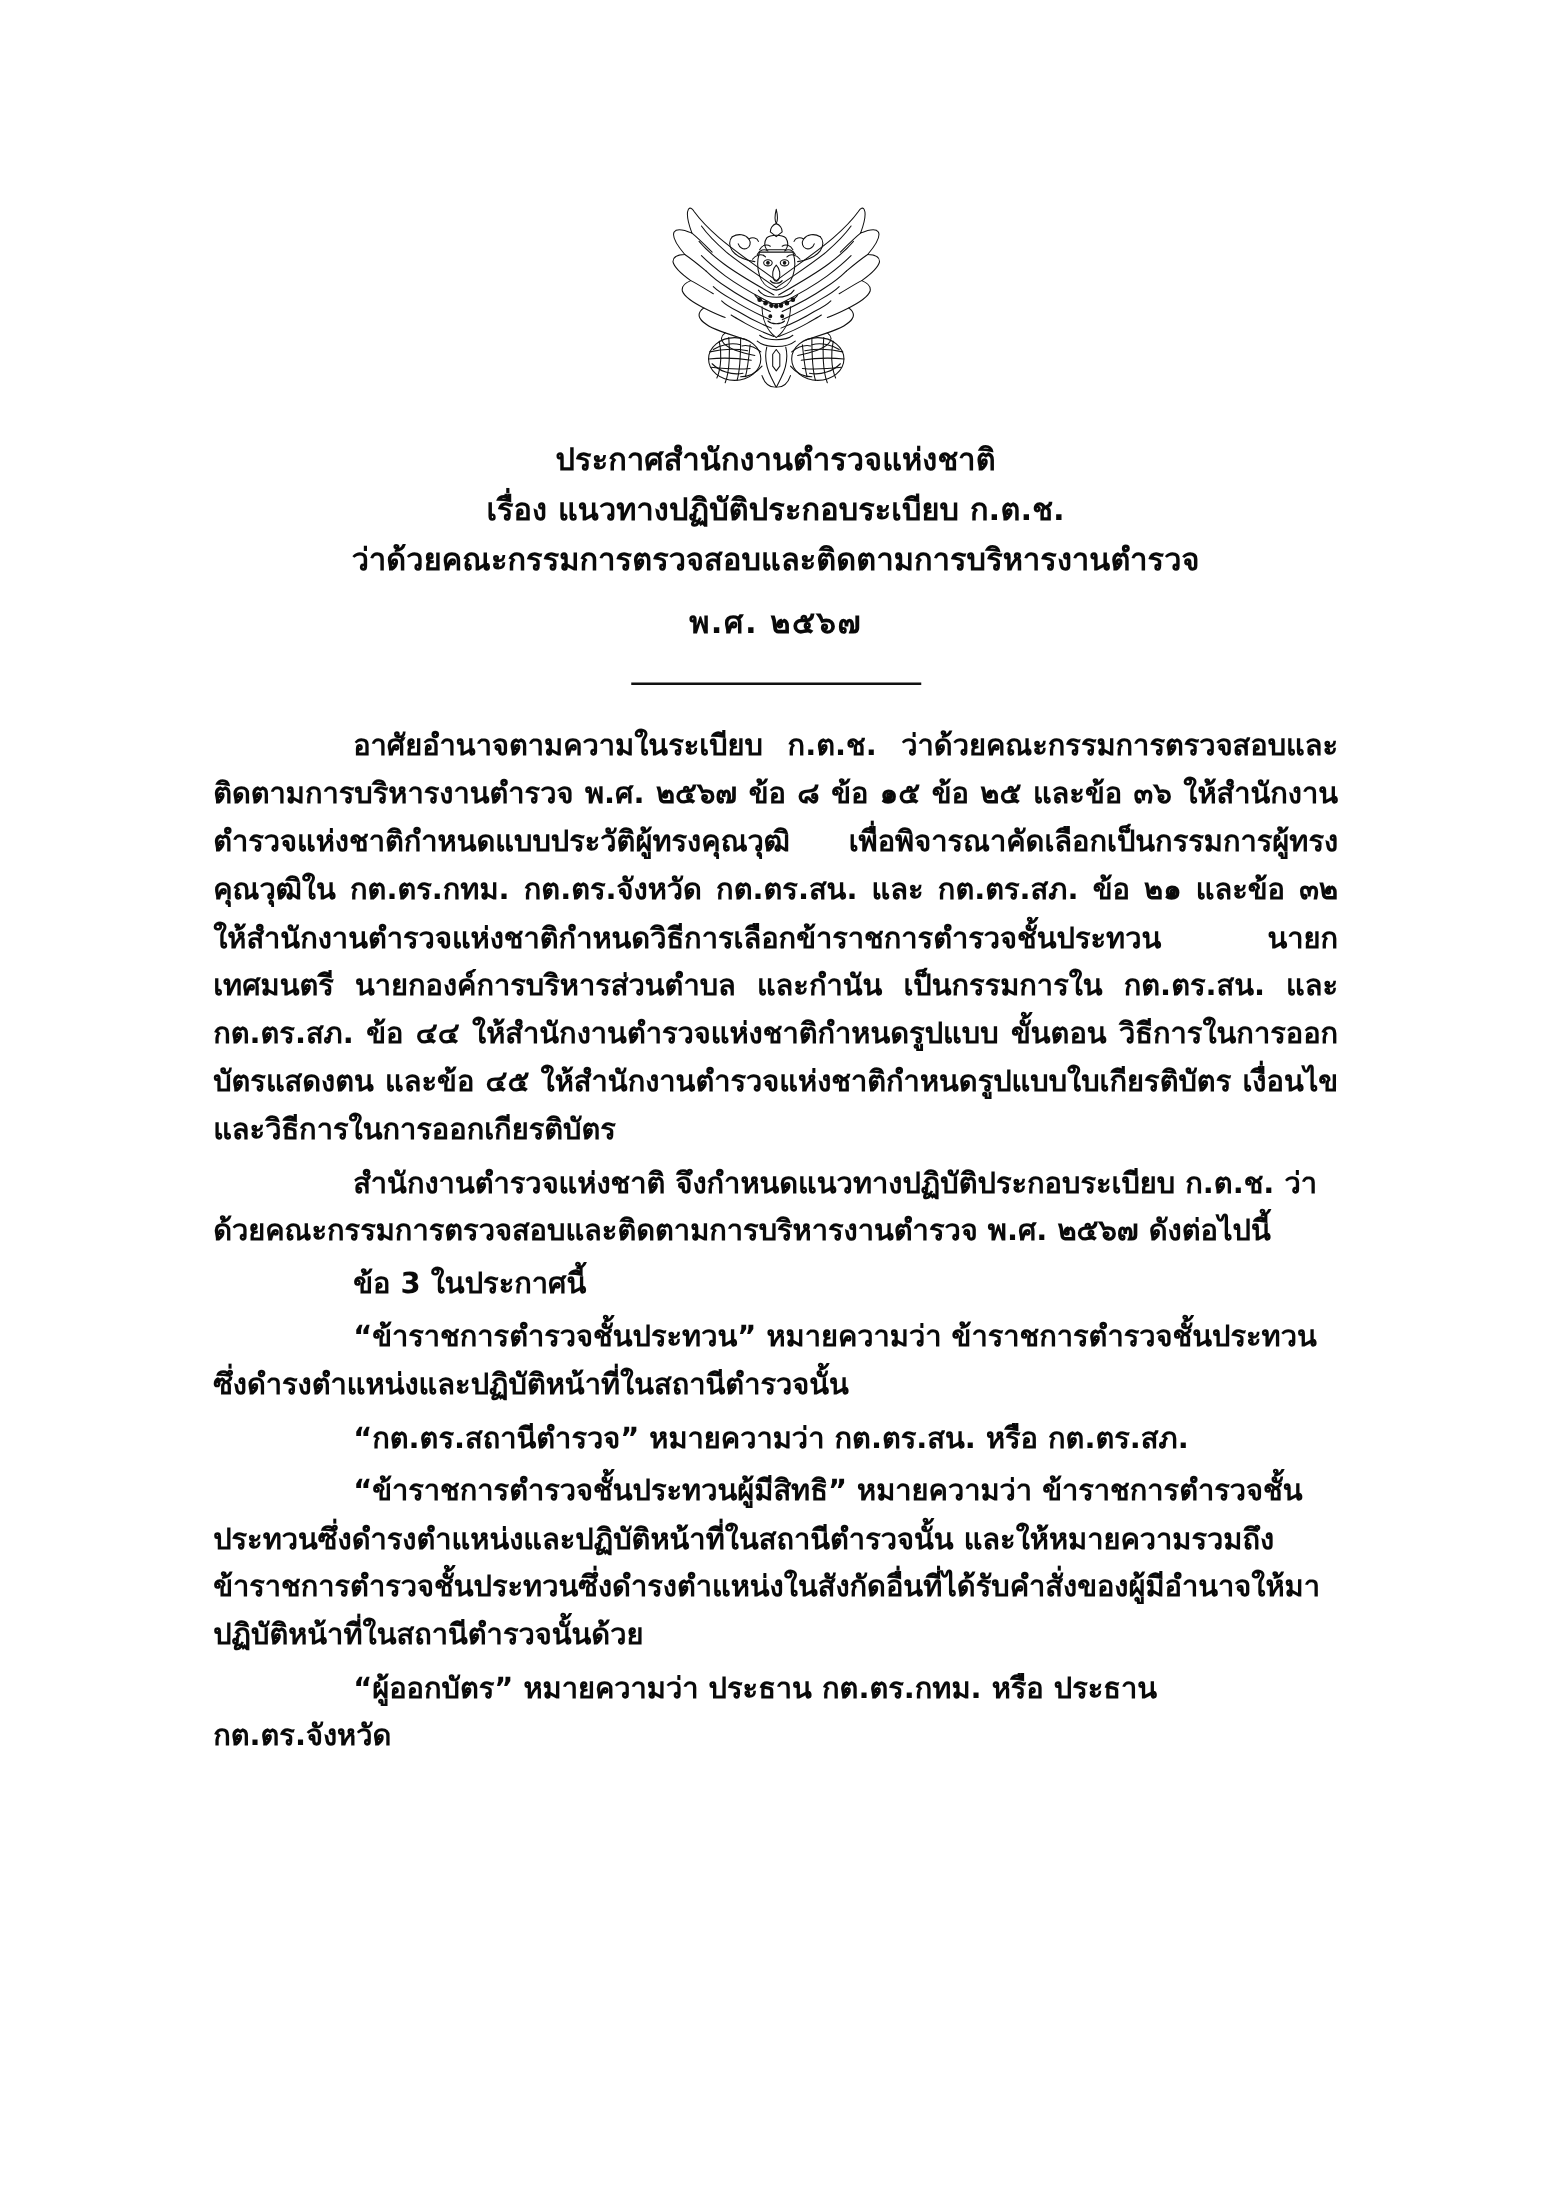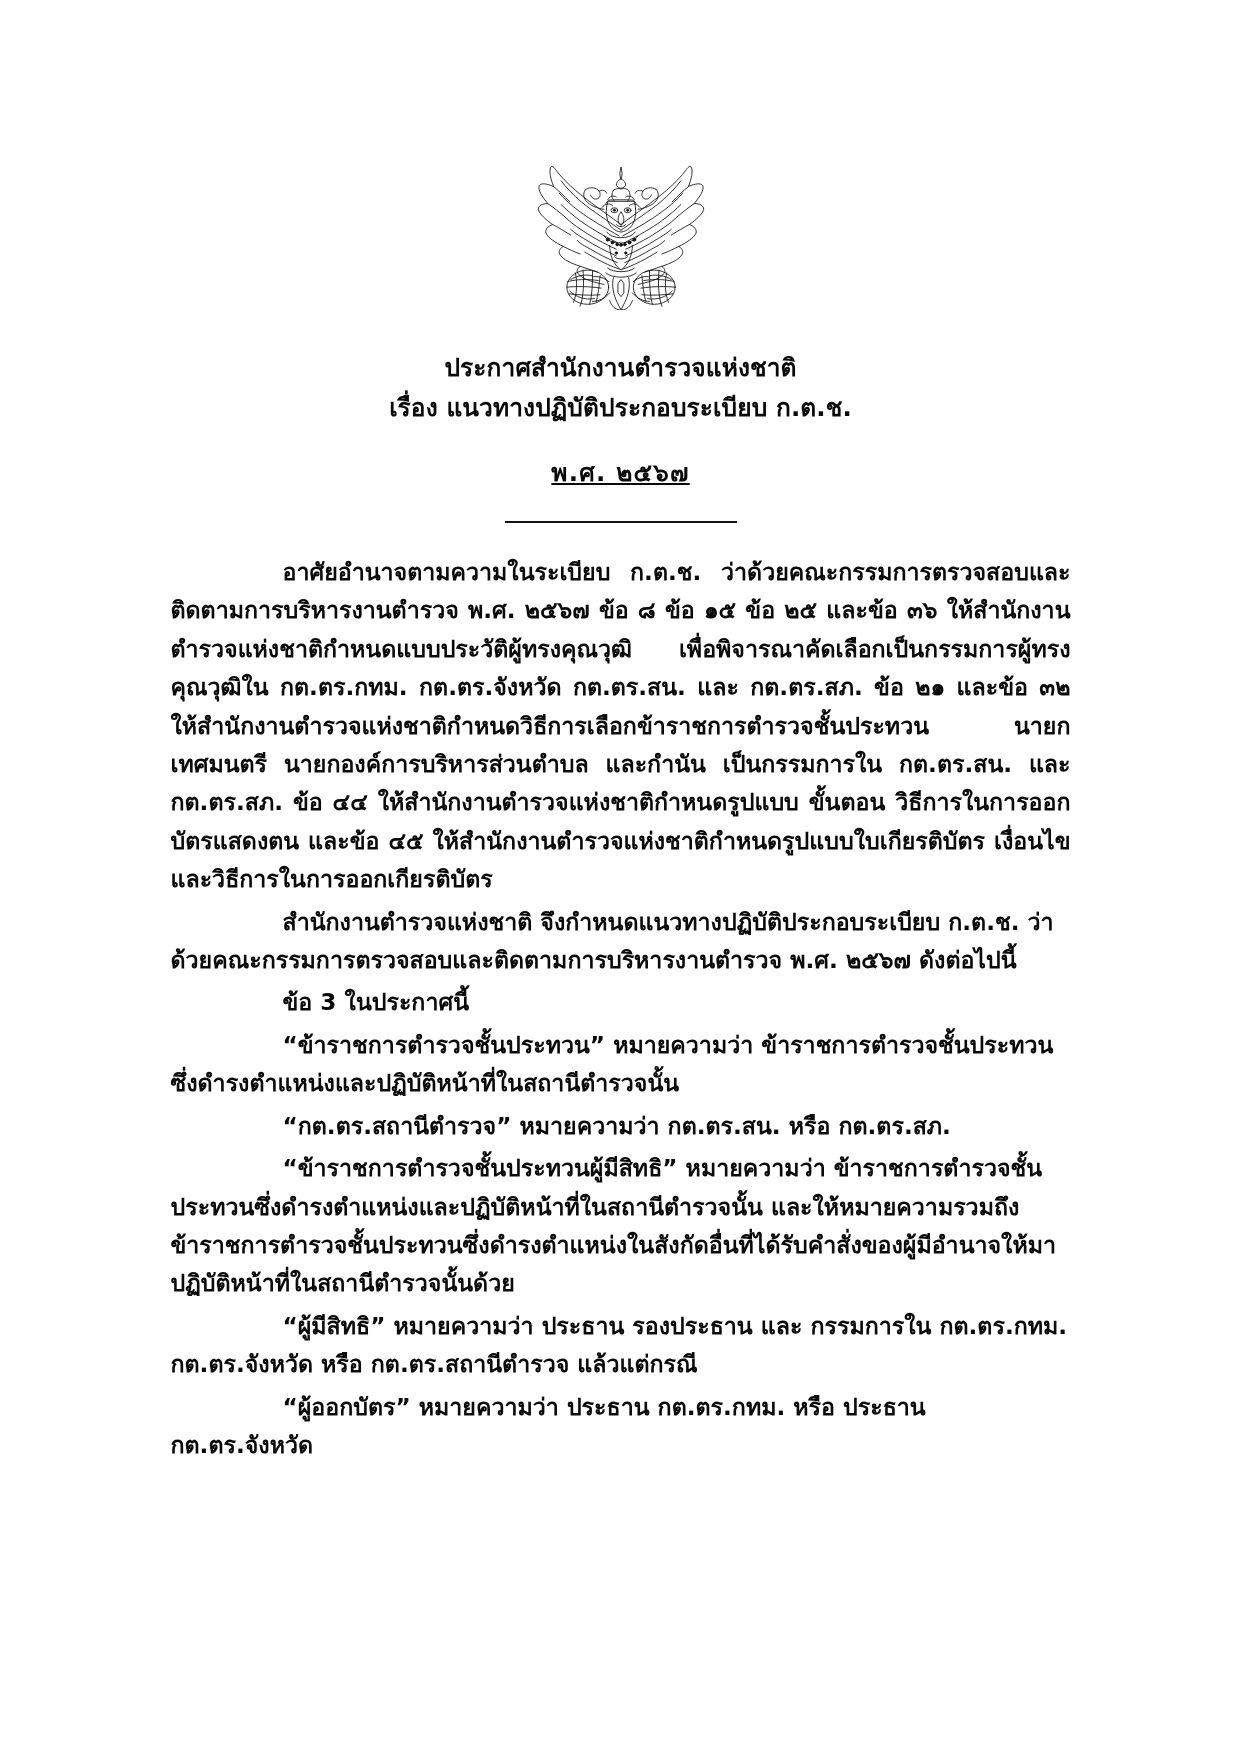--- a/index.html
+++ b/index.html
@@ -45,23 +45,22 @@
     text-align: center;
   }
   .title-line {
     font-size: 24.5px;
     line-height: 40px;
     font-weight: 700;
     letter-spacing: 0.1px;
     white-space: nowrap;
   }
   .title-line.year {
-    margin-top: 25px;
+    margin-top: 10px;
     letter-spacing: 1.2px;
-    text-decoration: underline;
   }
 
   
   .rule-wrap {
     display: flex;
     justify-content: center;
     margin-top: 28px;
   }
   .rule {
     width: 232px;
@@ -193,31 +192,31 @@
         <path d="M112 142 C117 148 124 151 130 151"></path>
 
         <path d="M88 150 C90 156 94 160 100 160 C106 160 110 156 112 150"></path>
       </g>
     </svg>
   </div>
 
   <div class="title-block">
     <div class="title-line">ประกาศสำนักงานตำรวจแห่งชาติ</div>
     <div class="title-line">เรื่อง แนวทางปฏิบัติประกอบระเบียบ ก.ต.ช.</div>
+    <div class="title-line">ว่าด้วยคณะกรรมการตรวจสอบและติดตามการบริหารงานตำรวจ</div>
     <div class="title-line year">พ.ศ. ๒๕๖๗</div>
   </div>
 
   <div class="rule-wrap">
     <div class="rule"></div>
   </div>
 
   <div class="body">
     <p class="para indent-1">อาศัยอำนาจตามความในระเบียบ ก.ต.ช. ว่าด้วยคณะกรรมการตรวจสอบและติดตามการบริหารงานตำรวจ พ.ศ. ๒๕๖๗ ข้อ ๘ ข้อ ๑๕ ข้อ ๒๕ และข้อ ๓๖ ให้สำนักงานตำรวจแห่งชาติกำหนดแบบประวัติผู้ทรงคุณวุฒิ เพื่อพิจารณาคัดเลือกเป็นกรรมการผู้ทรงคุณวุฒิใน กต.ตร.กทม. กต.ตร.จังหวัด กต.ตร.สน. และ กต.ตร.สภ. ข้อ ๒๑ และข้อ ๓๒ ให้สำนักงานตำรวจแห่งชาติกำหนดวิธีการเลือกข้าราชการตำรวจชั้นประทวน นายกเทศมนตรี นายกองค์การบริหารส่วนตำบล และกำนัน เป็นกรรมการใน กต.ตร.สน. และ กต.ตร.สภ. ข้อ ๔๔ ให้สำนักงานตำรวจแห่งชาติกำหนดรูปแบบ ขั้นตอน วิธีการในการออกบัตรแสดงตน และข้อ ๔๕ ให้สำนักงานตำรวจแห่งชาติกำหนดรูปแบบใบเกียรติบัตร เงื่อนไข และวิธีการในการออกเกียรติบัตร</p>
     <p class="para indent-1 last-line-left">สำนักงานตำรวจแห่งชาติ จึงกำหนดแนวทางปฏิบัติประกอบระเบียบ ก.ต.ช. ว่าด้วยคณะกรรมการตรวจสอบและติดตามการบริหารงานตำรวจ พ.ศ. ๒๕๖๗ ดังต่อไปนี้</p>
     <p class="para indent-2 last-line-left">ข้อ 3  ในประกาศนี้</p>
     <p class="para indent-2 last-line-left">“ข้าราชการตำรวจชั้นประทวน” หมายความว่า ข้าราชการตำรวจชั้นประทวนซึ่งดำรงตำแหน่งและปฏิบัติหน้าที่ในสถานีตำรวจนั้น</p>
     <p class="para indent-2 last-line-left">“กต.ตร.สถานีตำรวจ” หมายความว่า กต.ตร.สน. หรือ กต.ตร.สภ.</p>
     <p class="para indent-2 last-line-left">“ข้าราชการตำรวจชั้นประทวนผู้มีสิทธิ” หมายความว่า ข้าราชการตำรวจชั้นประทวนซึ่งดำรงตำแหน่งและปฏิบัติหน้าที่ในสถานีตำรวจนั้น และให้หมายความรวมถึงข้าราชการตำรวจชั้นประทวนซึ่งดำรงตำแหน่งในสังกัดอื่นที่ได้รับคำสั่งของผู้มีอำนาจให้มาปฏิบัติหน้าที่ในสถานีตำรวจนั้นด้วย</p>
-    <p class="para indent-2 last-line-left">“ผู้มีสิทธิ” หมายความว่า ประธาน รองประธาน และ กรรมการใน กต.ตร.กทม. กต.ตร.จังหวัด หรือ กต.ตร.สถานีตำรวจ แล้วแต่กรณี</p>
     <p class="para indent-2 last-line-left">“ผู้ออกบัตร” หมายความว่า ประธาน กต.ตร.กทม. หรือ ประธาน กต.ตร.จังหวัด</p>
   </div>
 
 </div>
 
 </body></html>

